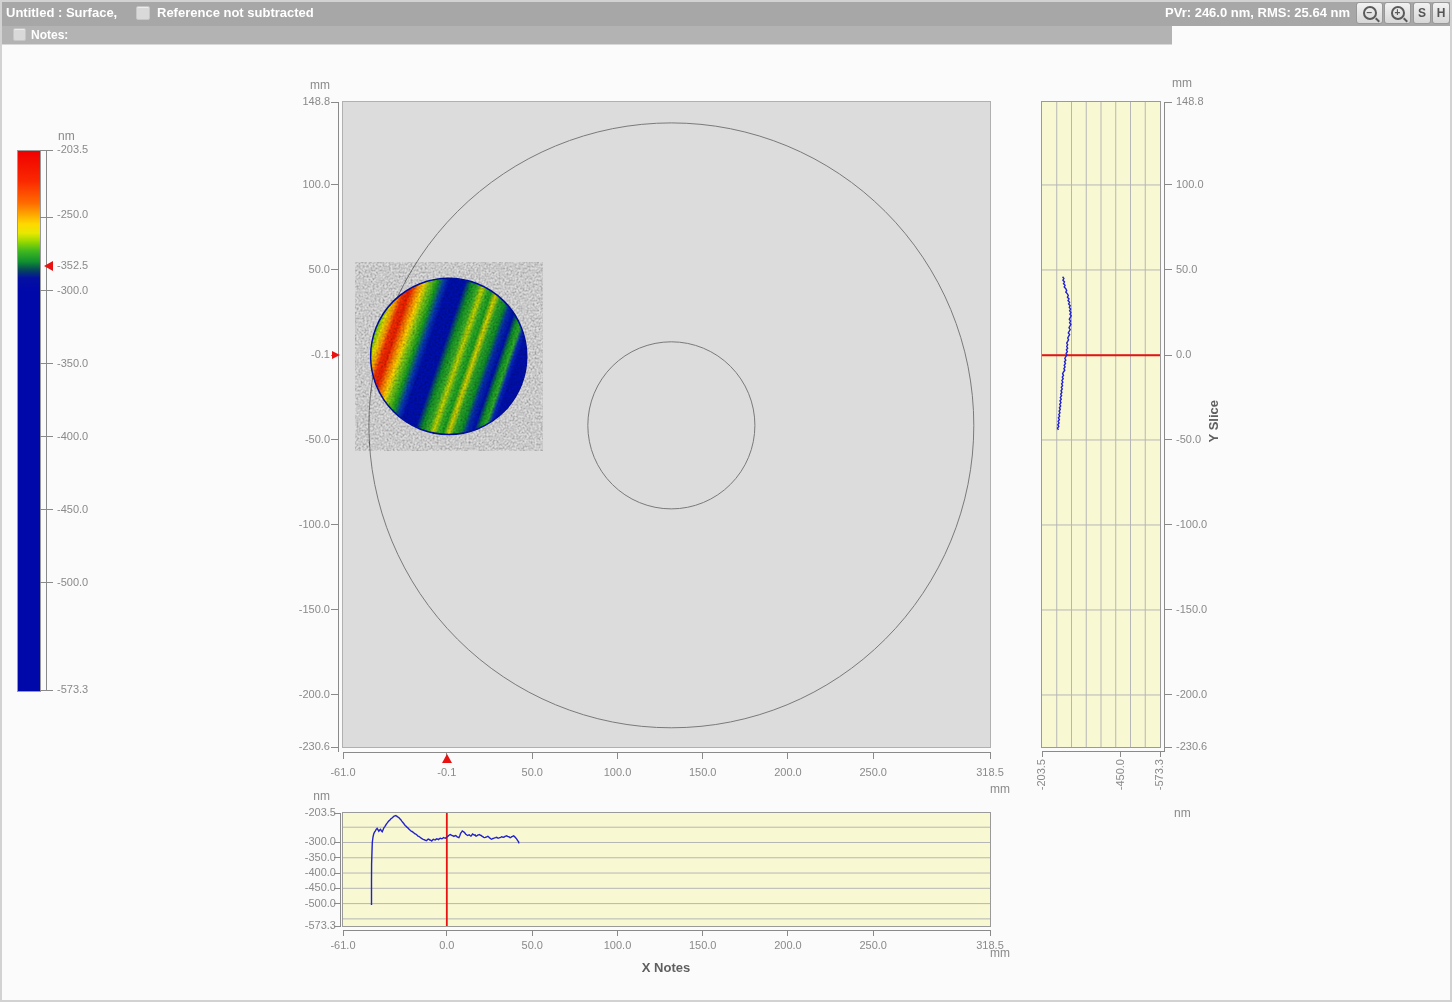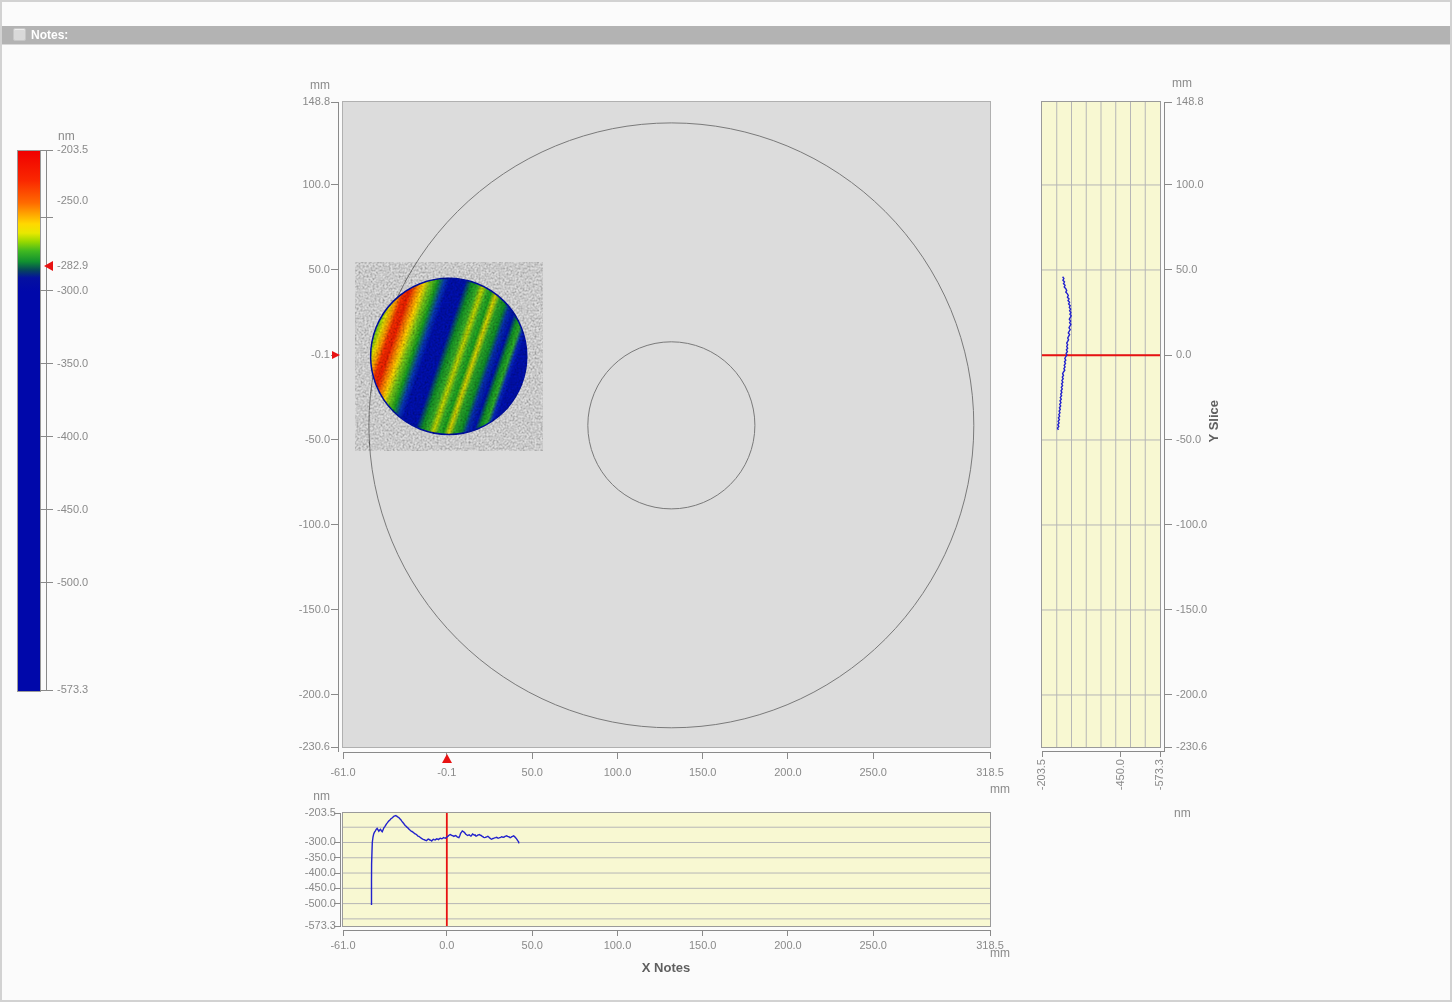--- a/index.html
+++ b/index.html
@@ -1,19 +1,19 @@
 <!DOCTYPE html>
 <html><head>
 <meta charset="utf-8">
 <style>
   html,body{margin:0;padding:0;background:#e9e9e9;font-family:"Liberation Sans",sans-serif;}
   .window{position:relative;width:1452px;height:1002px;background:#fbfbfb;overflow:hidden;}
   .frame{position:absolute;inset:0;border:2px solid #d2d2d2;pointer-events:none;z-index:60;}
   .titlebar{position:absolute;left:0;top:0;width:1452px;height:26px;background:#a7a7a7;z-index:40;}
-  .notesbar{position:absolute;left:0;top:26px;width:1452px;height:18px;background:#b3b3b3;border-bottom:1px solid #d8d8d8;z-index:40;}
+  .notesbar{position:absolute;left:0;top:26px;width:1172px;height:18px;background:#b3b3b3;border-bottom:1px solid #d8d8d8;z-index:40;}
   .tb-text{position:absolute;color:#ffffff;font-weight:bold;font-size:13px;white-space:nowrap;}
   .nb-text{position:absolute;color:#ffffff;font-weight:bold;font-size:12px;white-space:nowrap;}
   .checkbox{position:absolute;width:12px;height:12px;background:#d9d9d9;border:1px solid #c6c6c6;border-radius:2px;box-shadow:inset 0 1px 0 #ececec;}
   .tb-btn{position:absolute;top:2px;height:22px;background:linear-gradient(#f2f2f2,#d7d7d7);border:1px solid #989898;border-radius:3px;color:#555;font-family:"Liberation Sans",sans-serif;font-size:12px;font-weight:bold;padding:0;display:flex;align-items:center;justify-content:center;cursor:pointer;}
   .lens{display:inline-block;position:relative;width:10px;height:10px;border:2px solid #5a5a5a;border-radius:50%;font-size:10px;line-height:9px;font-weight:bold;color:#5a5a5a;text-align:center;}
   .lens::after{content:"";position:absolute;width:5px;height:2px;background:#5a5a5a;right:-5px;bottom:-3px;transform:rotate(45deg);}
   .abs{position:absolute;}
   .tick-label{position:absolute;color:#8a8a8a;font-size:11px;white-space:nowrap;}
   .unit-label{position:absolute;color:#8a8a8a;font-size:12px;white-space:nowrap;}
   .slice-title{position:absolute;color:#5f5f5f;font-size:13px;font-weight:bold;white-space:nowrap;}
@@ -22,20 +22,34 @@
   .plot-bg{position:absolute;box-sizing:content-box;}
   #main-bg{left:343px;top:102px;width:647px;height:645px;background:#dcdcdc;border:1px solid #b0b0b0;margin:-1px;}
   #xs-bg{left:343px;top:813px;width:647px;height:113px;background:#f8f8d2;border:1px solid #9a9a9a;margin:-1px;}
   #ys-bg{left:1042px;top:102px;width:118px;height:645px;background:#f8f8d2;border:1px solid #9a9a9a;margin:-1px;}
 </style>
 </head>
 <body>
 
 <div class="window">
 
+  <div class="titlebar">
+    <span class="tb-text" style="left:6px;top:5px;">Untitled : Surface,</span>
+    <span class="checkbox" style="left:136px;top:6px;"></span>
+    <span class="tb-text" style="left:157px;top:5px;">Reference not subtracted</span>
+    <span class="tb-text" style="right:102px;top:5px;">PVr: 246.0 nm, RMS: 25.64 nm</span>
+    <button class="tb-btn" style="left:1356px;width:27px;">
+        <span class="lens">−</span>
+      </button>
+    <button class="tb-btn" style="left:1384px;width:27px;">
+        <span class="lens">+</span>
+      </button>
+    <button class="tb-btn" style="left:1413px;width:18px;">S</button>
+    <button class="tb-btn" style="left:1432px;width:18px;">H</button>
+  </div>
 
   <div class="notesbar">
     <span class="checkbox" style="left:13px;top:2px;width:11px;height:11px;"></span>
     <span class="nb-text" style="left:31px;top:2px;">Notes:</span>
   </div>
 
   <div id="plots">
 
     <div class="unit-label" style="left:58px;top:129px;">nm</div>
     <div class="abs" id="cb-bar" style="left: 17px; top: 150px; width: 22px; height: 540px; border: 1px solid rgb(154, 154, 154); background: linear-gradient(rgb(240, 0, 0) 0%, rgb(250, 40, 0) 5.5%, rgb(255, 106, 0) 9.6%, rgb(255, 168, 0) 11.8%, rgb(255, 216, 0) 13.5%, rgb(232, 232, 0) 15.2%, rgb(152, 216, 0) 16.8%, rgb(64, 184, 32) 18.5%, rgb(16, 144, 48) 20.5%, rgb(6, 72, 88) 22%, rgb(4, 16, 160) 23.5%, rgb(0, 8, 170) 26%, rgb(0, 8, 170) 100%);"></div>
@@ -125,35 +139,35 @@
           <line x1="0" x2="118" y1="507.97575118608324" y2="507.97575118608324" stroke="#b6b6b6" stroke-width="1"></line>
           <line x1="0" x2="118" y1="592.9783869267264" y2="592.9783869267264" stroke="#b6b6b6" stroke-width="1"></line>
           <line x1="0" x2="118" y1="253.13784923563526" y2="253.13784923563526" stroke="#e81212" stroke-width="2"></line>
           <polyline points="20.6,174.8 21.9,176.5 20.9,178.2 22.5,179.9 21.5,181.6 23.1,183.3 22.2,185.0 23.8,186.7 24.7,188.4 23.8,190.1 25.4,191.8 26.3,193.5 25.4,195.2 27.0,196.9 26.0,198.6 27.6,200.3 26.6,202.0 28.2,203.7 27.3,205.4 28.6,207.1 27.6,208.8 28.9,210.5 27.9,212.2 29.2,213.9 28.2,215.6 27.3,217.3 28.6,219.0 27.6,220.7 28.9,222.4 27.9,224.1 27.0,225.8 28.2,227.5 27.3,229.2 26.3,230.9 27.6,232.6 26.6,234.3 25.7,236.0 26.6,237.7 25.7,239.4 24.7,241.1 25.7,242.8 24.7,244.5 25.7,246.2 24.4,247.9 25.4,249.6 24.1,251.3 25.0,253.0 23.8,254.7 22.8,256.4 23.8,258.1 22.5,259.8 23.5,261.5 22.2,263.2 23.1,264.9 21.9,266.6 22.8,268.3 21.5,270.0 20.6,271.7 21.5,273.4 20.3,275.1 21.2,276.8 19.9,278.5 20.9,280.2 19.6,281.9 20.6,283.6 19.3,285.3 20.3,287.0 19.0,288.7 19.9,290.4 18.7,292.1 19.6,293.8 18.3,295.5 19.3,297.2 18.0,298.9 19.0,300.6 17.7,302.3 18.7,304.0 17.4,305.7 18.3,307.4 17.1,309.1 18.0,310.8 16.8,312.5 17.7,314.2 16.4,315.9 17.4,317.6 16.1,319.3 17.1,321.0 15.8,322.7 16.8,324.4 15.5,326.1 16.4,327.8" fill="none" stroke="#2222cc" stroke-width="1.4"></polyline>
         </svg>
     </div>
   <div class="abs" style="left: 46px; top: 150px; width: 1px; height: 540px; background: rgb(138, 138, 138);"></div>
       <div class="abs" style="left: 40px; top: 149.5px; width: 13px; height: 1px; background: rgb(138, 138, 138);"></div>
       <div class="tick-label" style="left: 57px; top: 143px;">-203.5</div>
       <div class="abs" style="left: 40px; top: 217.402px; width: 13px; height: 1px; background: rgb(138, 138, 138);"></div>
-      <div class="tick-label" style="left: 57px; top: 194px;">-250.0</div>
+      <div class="tick-label" style="left: 57px; top: 208px;">-250.0</div>
       <div class="abs" style="left: 40px; top: 290.414px; width: 13px; height: 1px; background: rgb(138, 138, 138);"></div>
       <div class="tick-label" style="left: 57px; top: 283.914px;">-300.0</div>
       <div class="abs" style="left: 40px; top: 363.426px; width: 13px; height: 1px; background: rgb(138, 138, 138);"></div>
       <div class="tick-label" style="left: 57px; top: 356.926px;">-350.0</div>
       <div class="abs" style="left: 40px; top: 436.439px; width: 13px; height: 1px; background: rgb(138, 138, 138);"></div>
       <div class="tick-label" style="left: 57px; top: 429.939px;">-400.0</div>
       <div class="abs" style="left: 40px; top: 509.451px; width: 13px; height: 1px; background: rgb(138, 138, 138);"></div>
       <div class="tick-label" style="left: 57px; top: 502.951px;">-450.0</div>
       <div class="abs" style="left: 40px; top: 582.464px; width: 13px; height: 1px; background: rgb(138, 138, 138);"></div>
       <div class="tick-label" style="left: 57px; top: 575.964px;">-500.0</div>
       <div class="abs" style="left: 40px; top: 689.5px; width: 13px; height: 1px; background: rgb(138, 138, 138);"></div>
       <div class="tick-label" style="left: 57px; top: 683px;">-573.3</div>
       <div class="abs" style="left: 44px; top: 260.944px; width: 0px; height: 0px; border-top: 5px solid transparent; border-bottom: 5px solid transparent; border-right: 9px solid rgb(232, 18, 18);"></div>
-      <div class="tick-label" style="left: 57px; top: 258.944px;">-282.9</div>
+      <div class="tick-label" style="left: 57px; top: 258.944px;">-352.5</div>
       <div class="abs" style="left: 338px; top: 102px; width: 1px; height: 650px; background: rgb(138, 138, 138);"></div>
       <div class="abs" style="left: 343px; top: 752px; width: 647px; height: 1px; background: rgb(138, 138, 138);"></div>
       <div class="abs" style="left: 331px; top: 101.5px; width: 8px; height: 1px; background: rgb(138, 138, 138);"></div>
       <div class="tick-label" style="left: 286px; top: 95px; width: 44px; text-align: right;">148.8</div>
       <div class="abs" style="left: 331px; top: 184.463px; width: 8px; height: 1px; background: rgb(138, 138, 138);"></div>
       <div class="tick-label" style="left: 286px; top: 177.963px; width: 44px; text-align: right;">100.0</div>
       <div class="abs" style="left: 331px; top: 269.465px; width: 8px; height: 1px; background: rgb(138, 138, 138);"></div>
       <div class="tick-label" style="left: 286px; top: 262.965px; width: 44px; text-align: right;">50.0</div>
       <div class="abs" style="left: 331px; top: 354.638px; width: 8px; height: 1px; background: rgb(138, 138, 138);"></div>
       <div class="tick-label" style="left: 286px; top: 348.138px; width: 44px; text-align: right;">-0.1</div>

